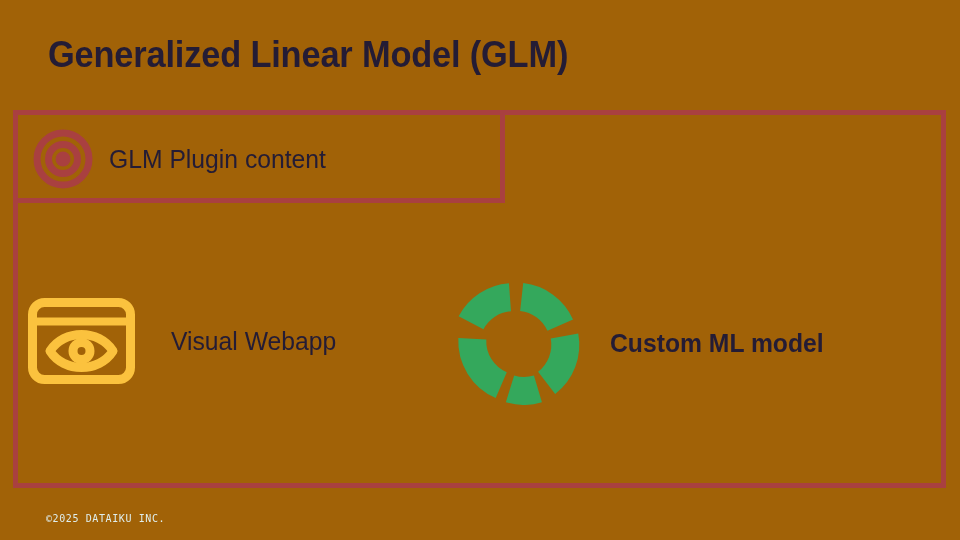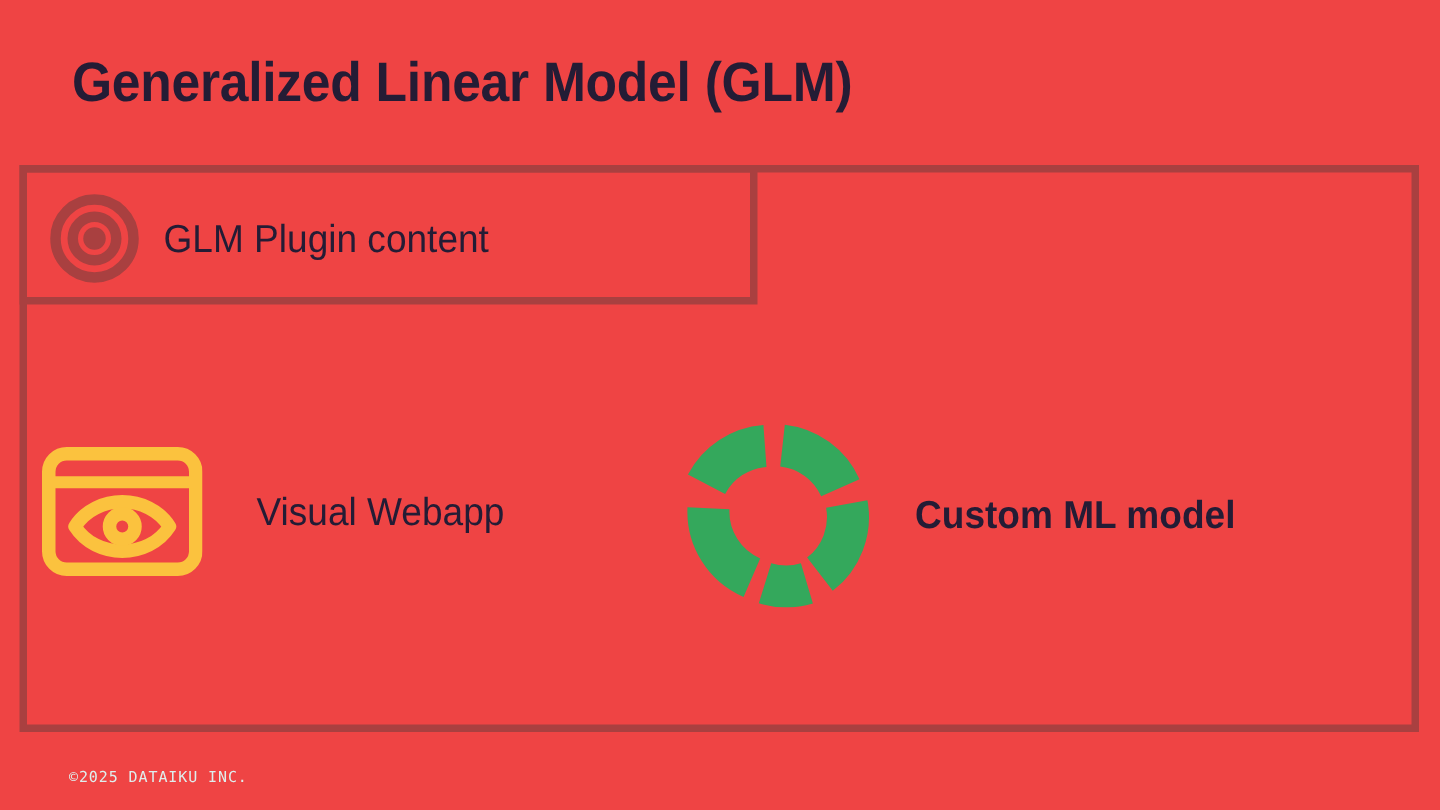--- a/index.html
+++ b/index.html
@@ -12,21 +12,21 @@
     overflow: hidden;
     background: #ecf7f6;
     font-family: "Liberation Sans", sans-serif;
     -webkit-font-smoothing: antialiased;
   }
 
   #slide {
     position: relative;
     width: 960px;
     height: 540px;
-    background: #ef4444;
+    background: #a16207;
   }
 
   
   #slide-title {
     position: absolute;
     left: 48px;
     top: 34px;
     font-size: 37px;
     font-weight: bold;
     color: #241c35;

